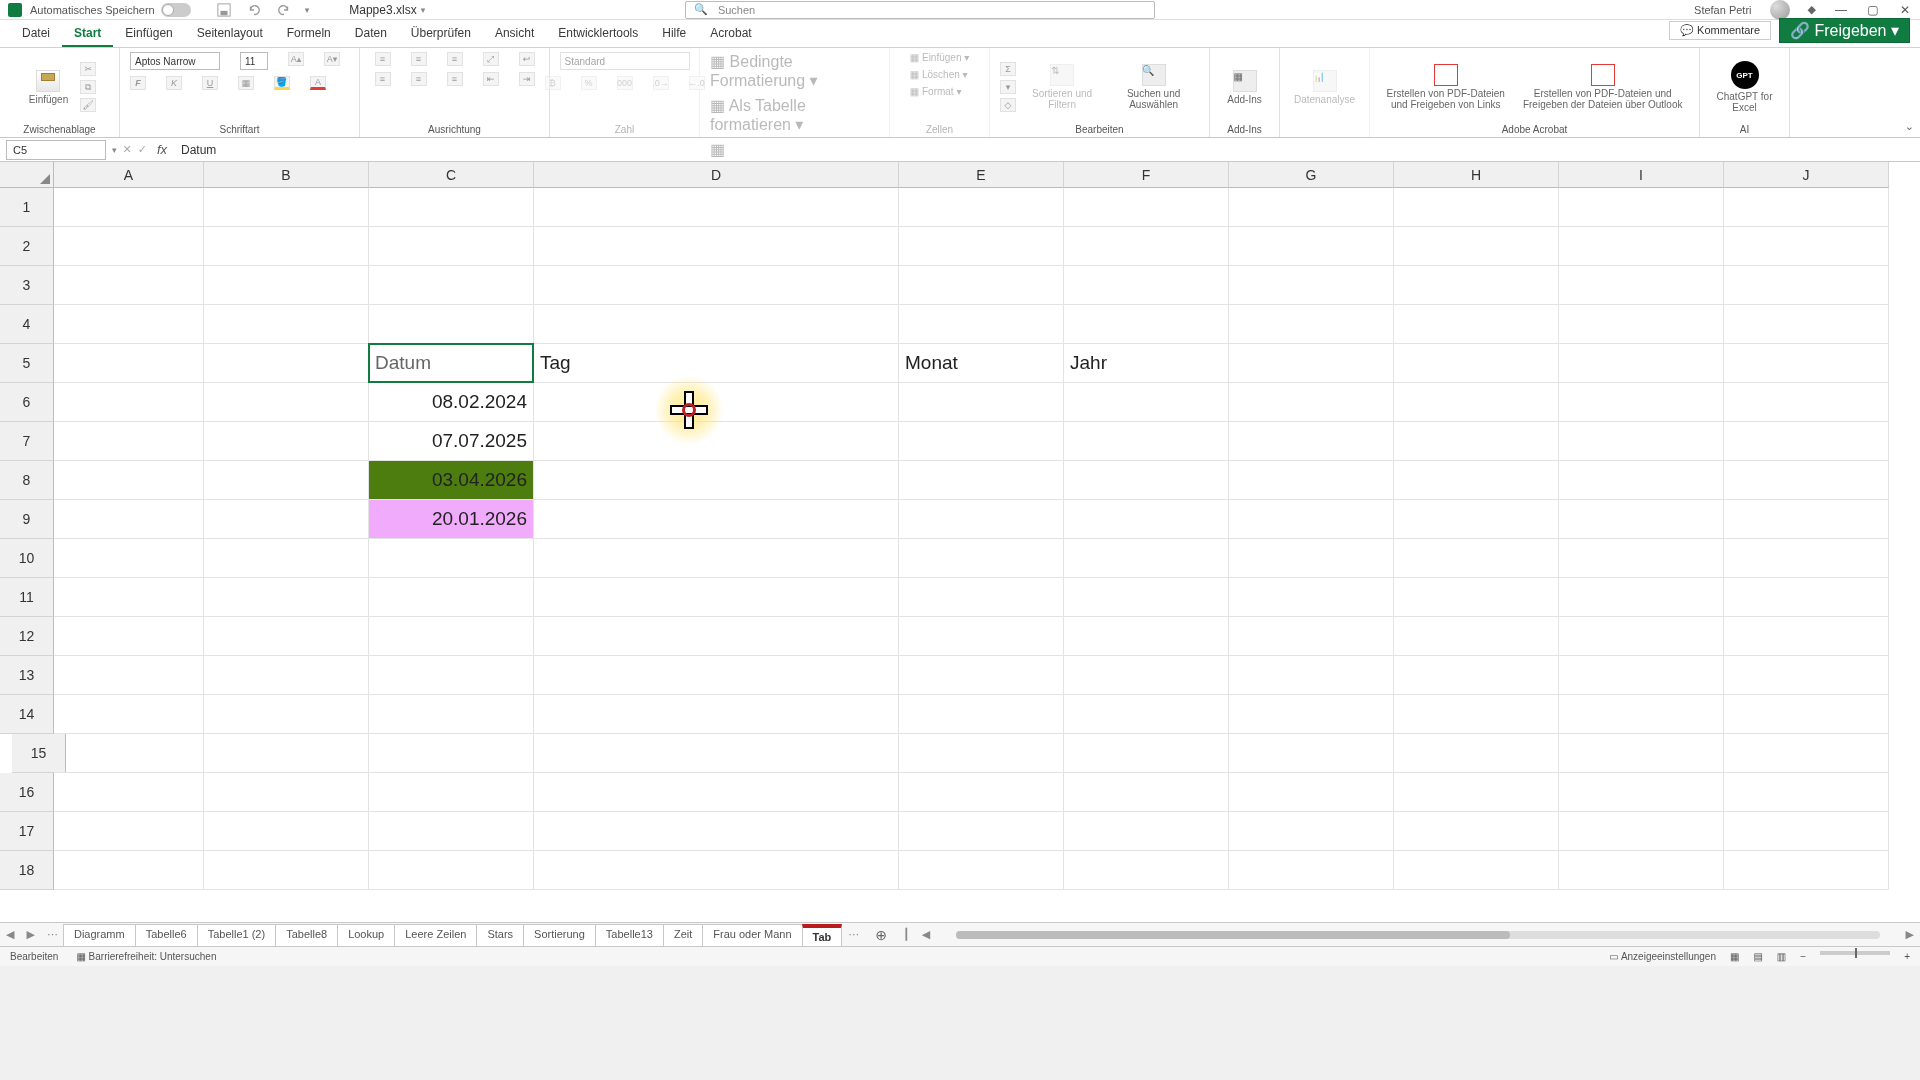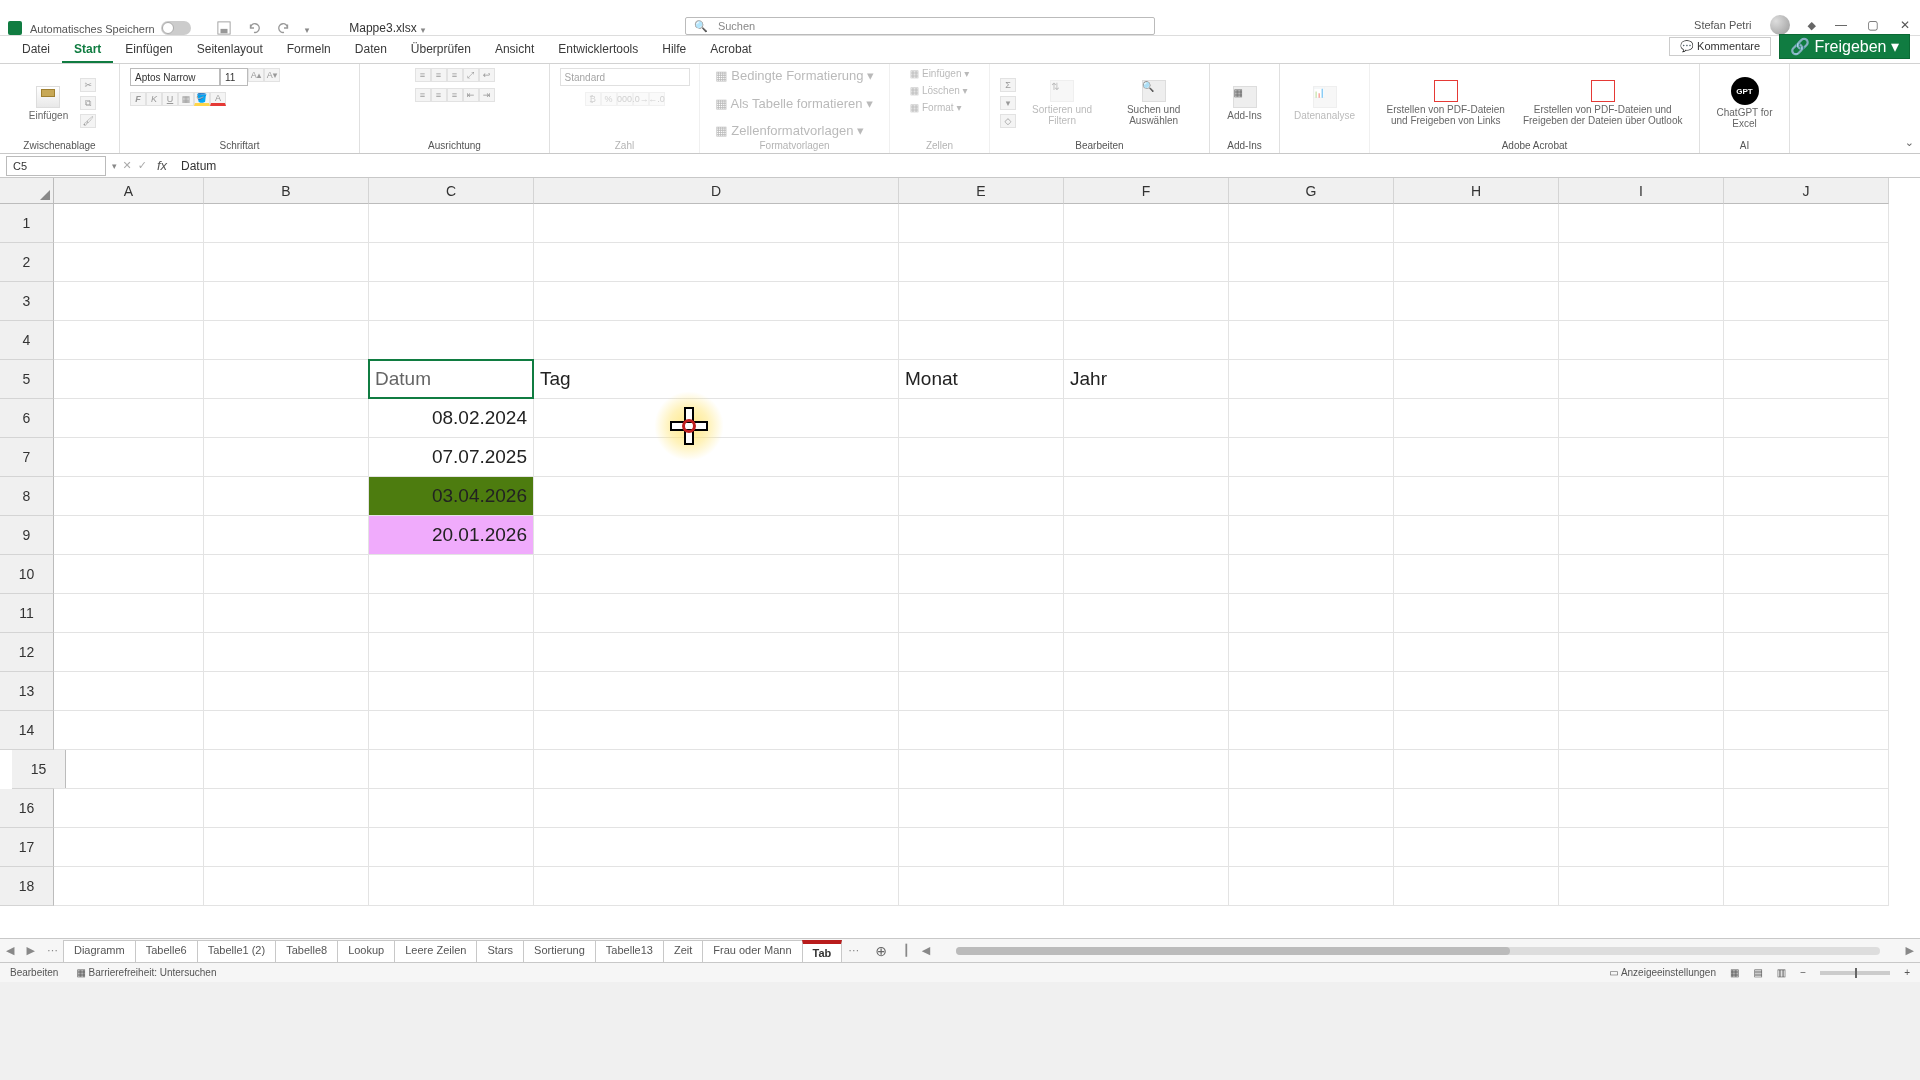--- a/index.html
+++ b/index.html
@@ -1,19 +1,19 @@
 <!DOCTYPE html>
 <html><head>
 <meta charset="utf-8">
 <style>
 * { margin: 0; padding: 0; box-sizing: border-box; font-family: "Segoe UI", Arial, sans-serif; }
 body { background: #f0f0f0; width: 1920px; height: 1080px; overflow: hidden; position: relative; }
 
 
-.titlebar { height: 36px; background: #fff; display: flex; align-items: flex-end; padding: 0 8px; font-size: 11px; color: #555; border-bottom: 1px solid #ddd; }
+.titlebar { height: 20px; background: #fff; display: flex; align-items: center; padding: 0 8px; font-size: 11px; color: #555; border-bottom: 1px solid #ddd; }
 .titlebar .excel-icon { width: 14px; height: 14px; background: #107c41; margin-right: 8px; border-radius: 2px; }
 .titlebar .autosave-label { margin-right: 6px; }
 .titlebar .autosave-toggle { width: 30px; height: 14px; background: #ccc; border-radius: 7px; margin-right: 18px; position: relative; }
 .titlebar .autosave-toggle::after { content:""; width:12px; height:12px; background:#fff; border-radius:50%; position:absolute; left:1px; top:1px; border:1px solid #aaa; box-sizing:border-box;}
 .titlebar .qat-icon { width:14px; height:14px; margin:0 8px; opacity:.6; }
 .titlebar .doc-name { margin-left: 40px; font-size: 12px; color:#333; }
 .titlebar .doc-drop { margin-left:4px; font-size:9px; color:#888;}
 .titlebar .search { margin-left: 260px; width: 470px; height: 18px; background:#fff; border:1px solid #bbb; border-radius:2px; display:flex; align-items:center; padding:0 8px; font-size:11px; color:#888;}
 .titlebar .search-icon { font-size:11px; margin-right:10px; color:#666;}
 .titlebar .right { margin-left:auto; display:flex; align-items:center; gap:18px;}
@@ -29,21 +29,21 @@
 .menubar .share-btn { font-size:16px; padding:2px 10px; background:#107c41; color:#fff; border:1px solid #0b6934;}
 
 
 .ribbon { height: 90px; background:#fff; border-bottom:1px solid #c8c8c8; display:flex; font-size:10px; color:#666; position:relative;}
 .ribbon .group { border-right:1px solid #e0e0e0; padding: 4px 10px 2px 10px; display:flex; flex-direction:column; justify-content:space-between; align-items:center;}
 .ribbon .group .body { display:flex; align-items:center; gap:6px; flex:1;}
 .ribbon .group .label { font-size:10px; color:#555; text-align:center; padding-top:2px;}
 .ribbon .big-btn { display:flex; flex-direction:column; align-items:center; gap:2px; padding:2px 6px;}
 .ribbon .big-btn .ico { width:24px; height:22px; background:#eee; border:1px solid #ddd;}
 .ribbon .mini { width:16px; height:14px; background:#f4f4f4; border:1px solid #e2e2e2; font-size:9px; display:flex; align-items:center; justify-content:center; color:#999;}
-.ribbon .mini-row { display:flex; gap:0;}
+.ribbon .mini-row { display:flex; gap:20px;}
 .ribbon .stack { display:flex; flex-direction:column; gap:4px;}
 .ribbon .font-name { width:90px; height:18px; border:1px solid #bbb; font-size:10px; padding:0 4px; display:flex; align-items:center; color:#333; background:#fff;}
 .ribbon .font-size { width:28px; height:18px; border:1px solid #bbb; font-size:10px; padding:0 4px; display:flex; align-items:center; color:#333; background:#fff;}
 .ribbon .disabled { opacity:.45;}
 .ribbon .gpt-ico { width:28px; height:28px; background:#000; border-radius:50%; color:#fff; font-size:8px; display:flex; align-items:center; justify-content:center; font-weight:bold;}
 .ribbon .collapse { position:absolute; right:6px; bottom:4px; font-size:11px; color:#666;}
 
 
 .formula-row { height:24px; background:#fff; display:flex; align-items:center; border-bottom:1px solid #c8c8c8; font-size:12px;}
 .name-box { width:100px; height:20px; border:1px solid #bbb; margin:0 6px 0 6px; padding:0 6px; font-size:11px; display:flex; align-items:center; color:#333; background:#fff;}
@@ -76,21 +76,21 @@
 .sheettabs { height:24px; background:#f6f6f6; border-top:1px solid #c8c8c8; display:flex; align-items:center; font-size:11px; color:#555;}
 .sheettabs .nav { padding:0 6px; color:#888;}
 .sheettabs .tab { padding: 3px 10px; border:1px solid #c8c8c8; border-bottom:none; margin-left:-1px; background:#fff;}
 .sheettabs .tab.active { background:#fff; border-top:4px solid #b91c1c; font-weight:bold; color:#333;}
 .sheettabs .add { padding:0 10px; font-size:14px; color:#666;}
 .sheettabs .scroll { flex:1; margin:0 20px; height:8px; background:#ddd; border-radius:4px; position:relative;}
 .sheettabs .scroll .thumb { position:absolute; left:0; top:0; height:8px; width:60%; background:#bbb; border-radius:4px;}
 
 
 .statusbar { height:20px; background:#f6f6f6; border-top:1px solid #c8c8c8; display:flex; align-items:center; font-size:10px; color:#555; padding:0 10px; gap:18px;}
-.statusbar .right { margin-left:auto; display:flex; align-items:center; gap:14px;}
+.statusbar .right { margin-left:auto; display:flex; gap:14px;}
 .statusbar .zoom-slider { width:70px; height:4px; background:#ccc; position:relative;}
 .statusbar .zoom-slider::after { content:""; position:absolute; left:50%; top:-3px; width:2px; height:10px; background:#666;}
 
 svg { display:block;}
 </style>
 </head>
 <body>
 
 <div class="titlebar">
   <div class="excel-icon"></div>
@@ -213,21 +213,21 @@
         <div class="mini">%</div>
         <div class="mini">000</div>
         <div class="mini">.0→</div>
         <div class="mini">←.0</div>
       </div>
     </div>
     <div class="label">Zahl</div>
   </div>
 
   <div class="group disabled" style="width:190px;">
-    <div class="body stack" style="font-size:13px; align-items:flex-start;justify-content:space-between;">
+    <div class="body stack" style="font-size:16px; align-items:flex-start;justify-content:space-between;">
       <div>▦ <span>Bedingte Formatierung</span> ▾</div>
       <div>▦ <span>Als Tabelle formatieren</span> ▾</div>
       <div>▦ <span>Zellenformatvorlagen</span> ▾</div>
     </div>
     <div class="label">Formatvorlagen</div>
   </div>
 
   <div class="group disabled" style="width:100px;">
     <div class="body stack" style="font-size:10px; align-items:flex-start;">
       <div>▦ <span>Einfügen</span> ▾</div>

